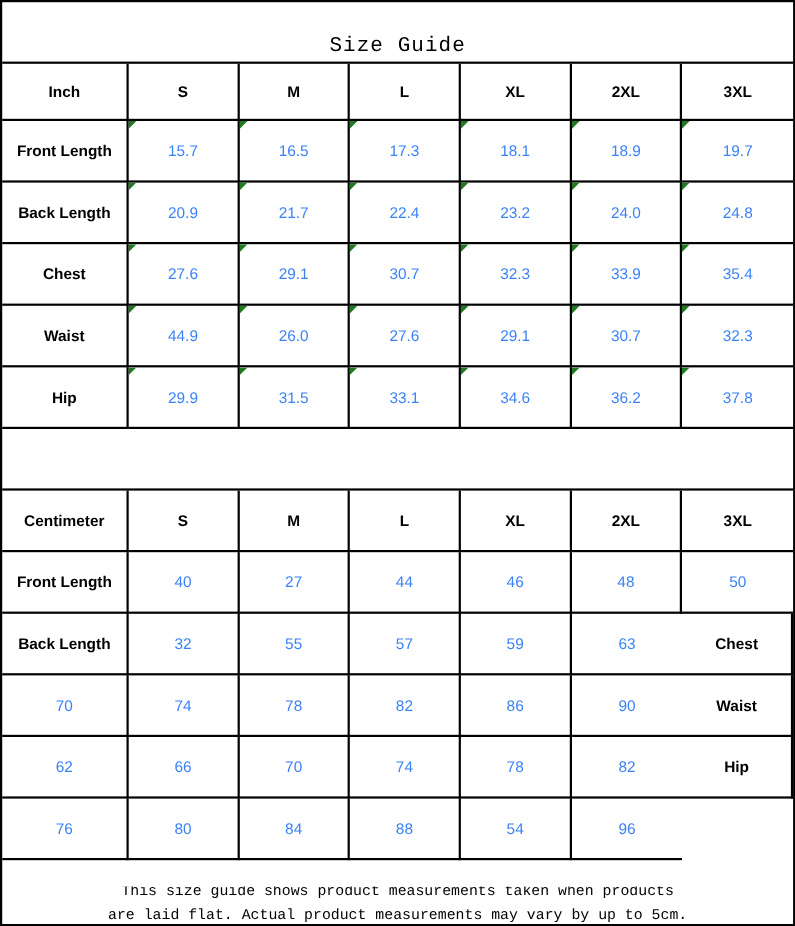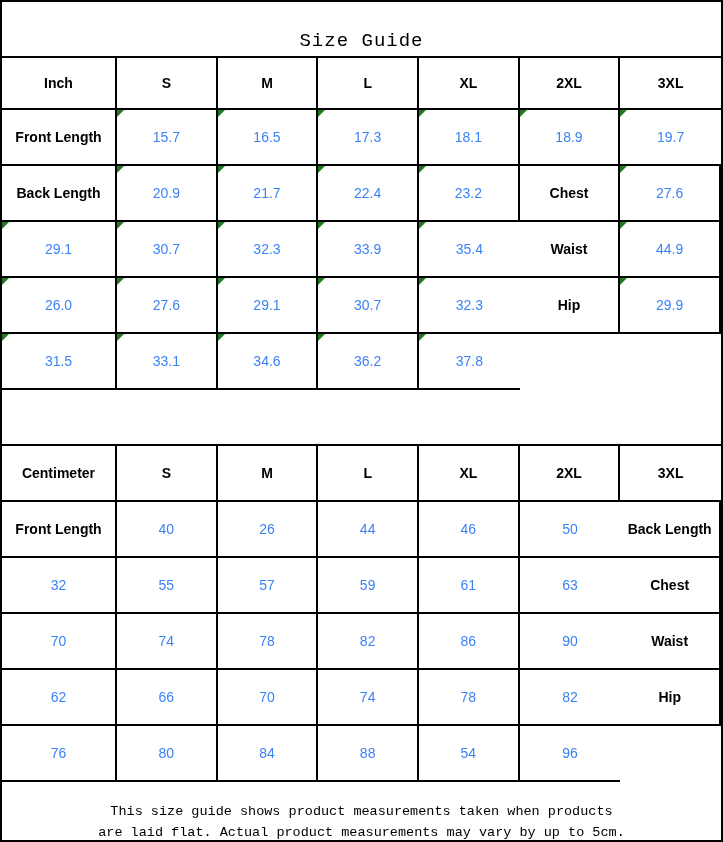--- a/index.html
+++ b/index.html
@@ -126,20 +126,28 @@
       <span>21.7</span>
     </div>
   <div class="cell val">
       <span class="flag"></span>
       <span>22.4</span>
     </div>
   <div class="cell val">
       <span class="flag"></span>
       <span>23.2</span>
     </div>
+  <div class="cell val">
+      <span class="flag"></span>
+      <span>24.0</span>
+    </div>
+  <div class="cell val last">
+      <span class="flag"></span>
+      <span>24.8</span>
+    </div>
 
   <div class="cell label">Chest</div>
   <div class="cell val">
       <span class="flag"></span>
       <span>27.6</span>
     </div>
   <div class="cell val">
       <span class="flag"></span>
       <span>29.1</span>
     </div>
@@ -220,47 +228,47 @@
   <div class="cell head">L</div>
   <div class="cell head">XL</div>
   <div class="cell head">2XL</div>
   <div class="cell head last">3XL</div>
 
   <div class="cell label">Front Length</div>
   <div class="cell val">
       <span>40</span>
     </div>
   <div class="cell val">
-      <span>26</span>
+      <span>27</span>
     </div>
   <div class="cell val">
       <span>44</span>
     </div>
   <div class="cell val">
       <span>46</span>
     </div>
+  <div class="cell val">
+      <span>48</span>
+    </div>
   <div class="cell val last">
       <span>50</span>
     </div>
 
   <div class="cell label">Back Length</div>
   <div class="cell val">
       <span>32</span>
     </div>
   <div class="cell val">
       <span>55</span>
     </div>
   <div class="cell val">
       <span>57</span>
     </div>
   <div class="cell val">
       <span>59</span>
-    </div>
-  <div class="cell val">
-      <span>61</span>
     </div>
   <div class="cell val last">
       <span>63</span>
     </div>
 
   <div class="cell label">Chest</div>
   <div class="cell val">
       <span>70</span>
     </div>
   <div class="cell val">

